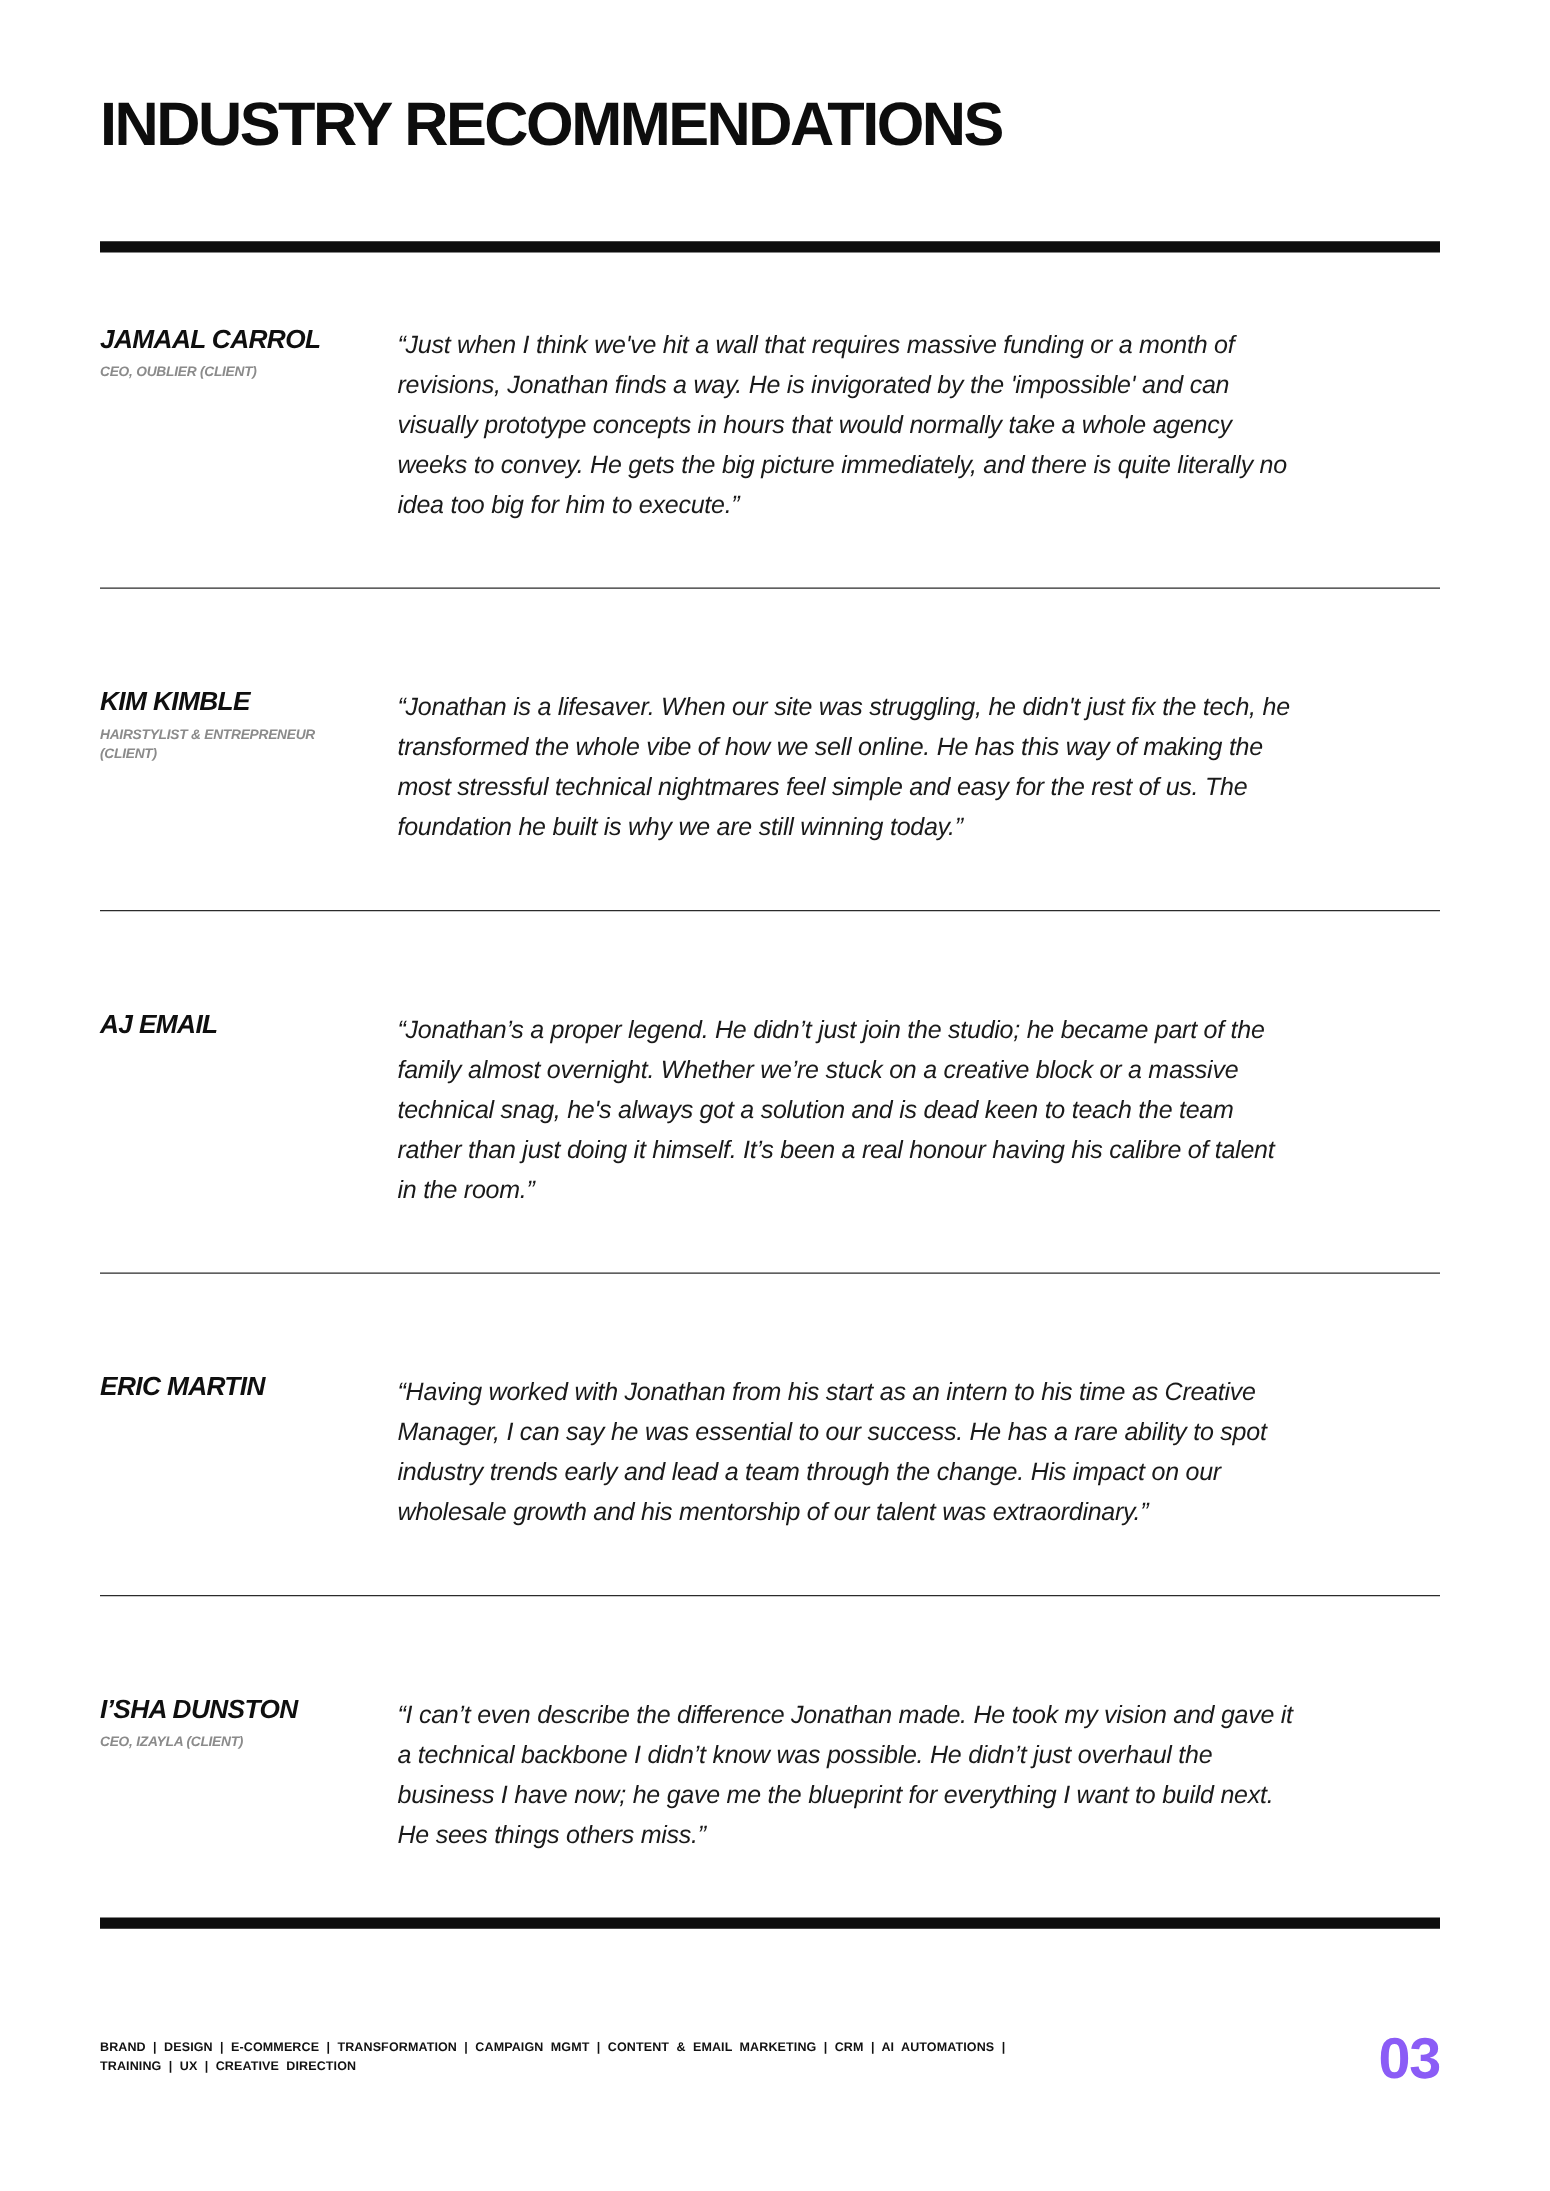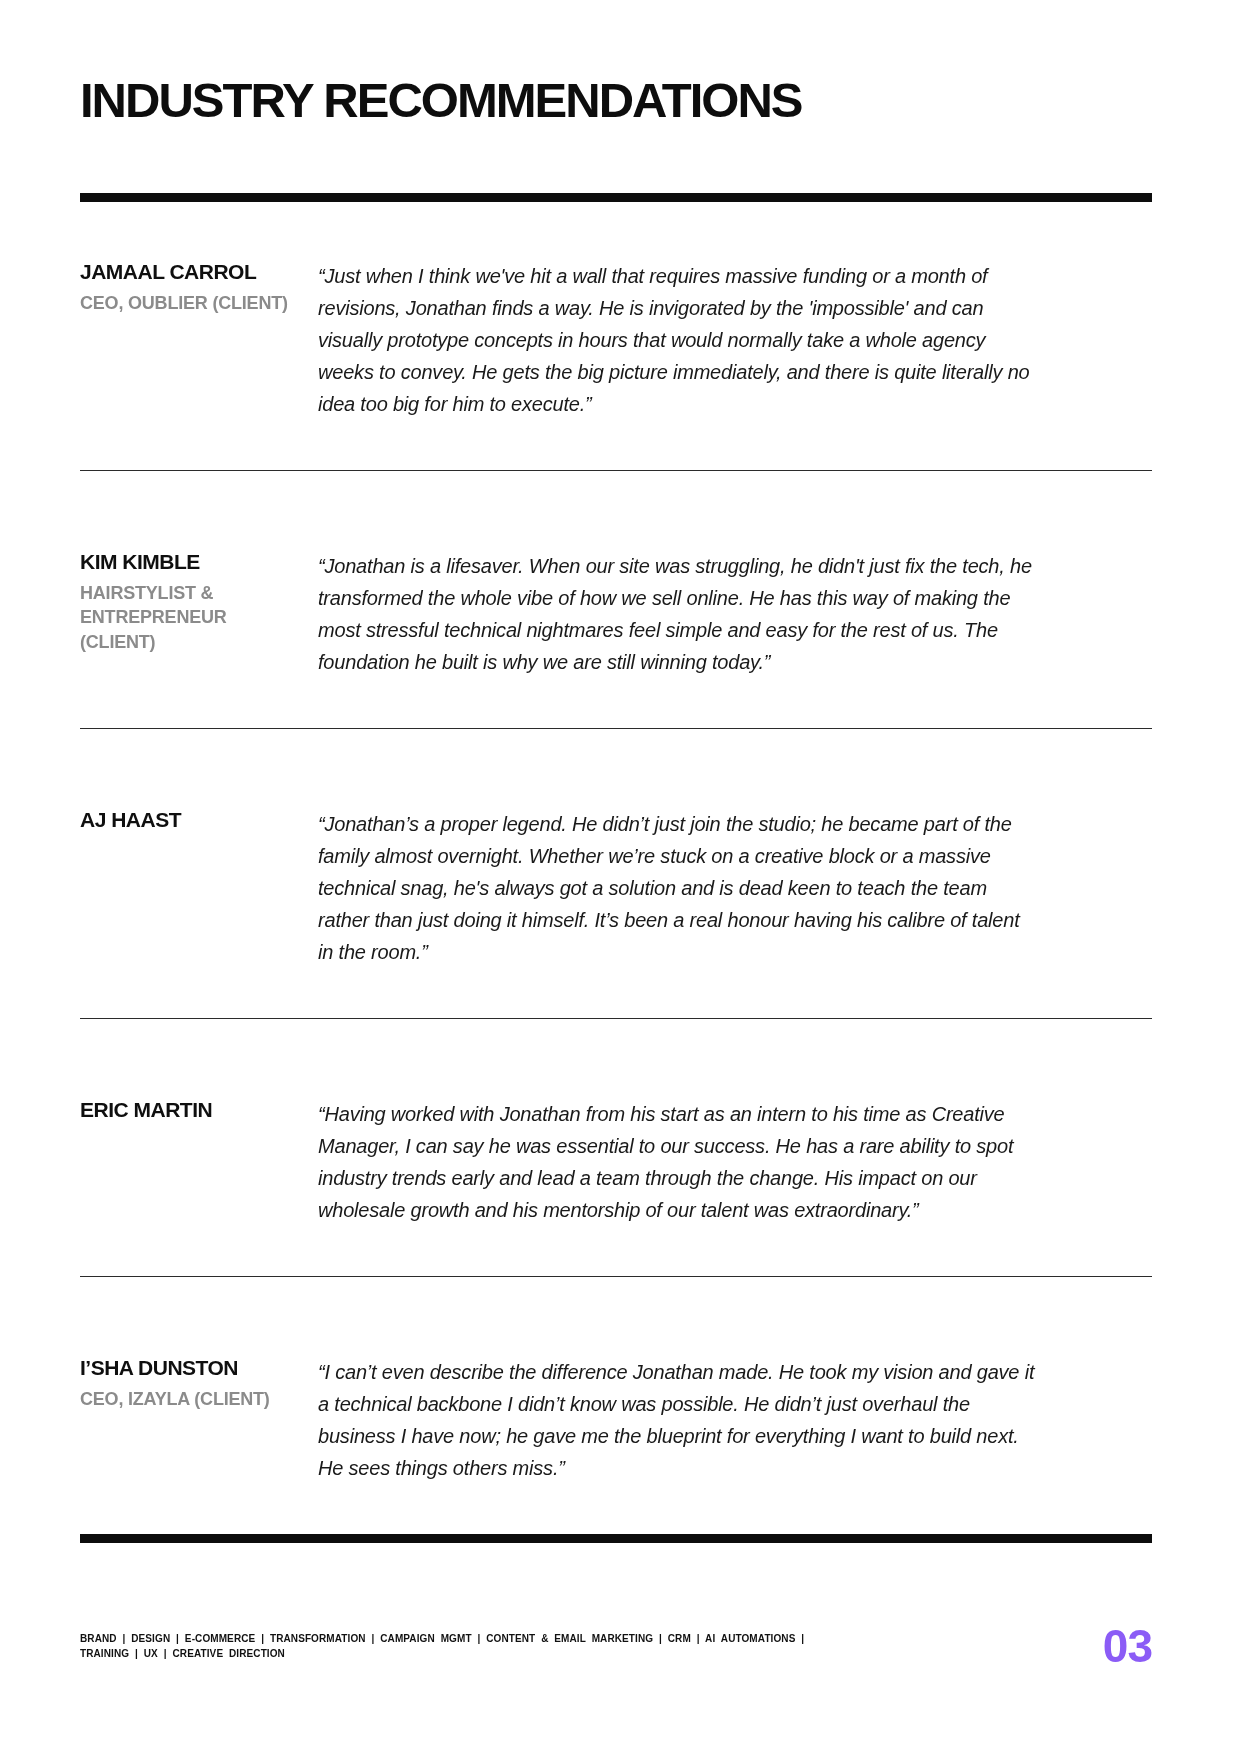--- a/index.html
+++ b/index.html
@@ -38,31 +38,32 @@
   .rec-item {
     display: flex;
     padding: 58px 0 50px 0;
     border-bottom: 1px solid #2b2b2b;
   }
   .rec-item:last-child { border-bottom: none; }
   .rec-left {
     width: 238px;
     flex: 0 0 238px;
     padding-right: 18px;
+    font-style: italic;
   }
   .rec-name {
     font-size: 21px;
     font-weight: 800;
     letter-spacing: -0.5px;
     color: #0f0f0f;
     line-height: 1.15;
   }
   .rec-role {
     margin-top: 7px;
-    font-size: 18px;
+    font-size: 11px;
     font-weight: 700;
     letter-spacing: -0.2px;
     color: #8b8b8b;
     line-height: 1.35;
   }
   .rec-quote {
     flex: 1 1 auto;
     max-width: 722px;
     font-size: 20px;
     font-style: italic;
@@ -115,21 +116,21 @@
   <div class="rec-item">
     <div class="rec-left">
       <div class="rec-name">KIM KIMBLE</div>
       <div class="rec-role">HAIRSTYLIST &amp; ENTREPRENEUR (CLIENT)</div>
     </div>
     <div class="rec-quote">“Jonathan is a lifesaver. When our site was struggling, he didn't just fix the tech, he transformed the whole vibe of how we sell online. He has this way of making the most stressful technical nightmares feel simple and easy for the rest of us. The foundation he built is why we are still winning today.”</div>
   </div>
 
   <div class="rec-item">
     <div class="rec-left">
-      <div class="rec-name">AJ HAAST</div>
+      <div class="rec-name">AJ EMAIL</div>
     </div>
     <div class="rec-quote">“Jonathan’s a proper legend. He didn’t just join the studio; he became part of the family almost overnight. Whether we’re stuck on a creative block or a massive technical snag, he's always got a solution and is dead keen to teach the team rather than just doing it himself. It’s been a real honour having his calibre of talent in the room.”</div>
   </div>
 
   <div class="rec-item">
     <div class="rec-left">
       <div class="rec-name">ERIC MARTIN</div>
     </div>
     <div class="rec-quote">“Having worked with Jonathan from his start as an intern to his time as Creative Manager, I can say he was essential to our success. He has a rare ability to spot industry trends early and lead a team through the change. His impact on our wholesale growth and his mentorship of our talent was extraordinary.”</div>
   </div>

